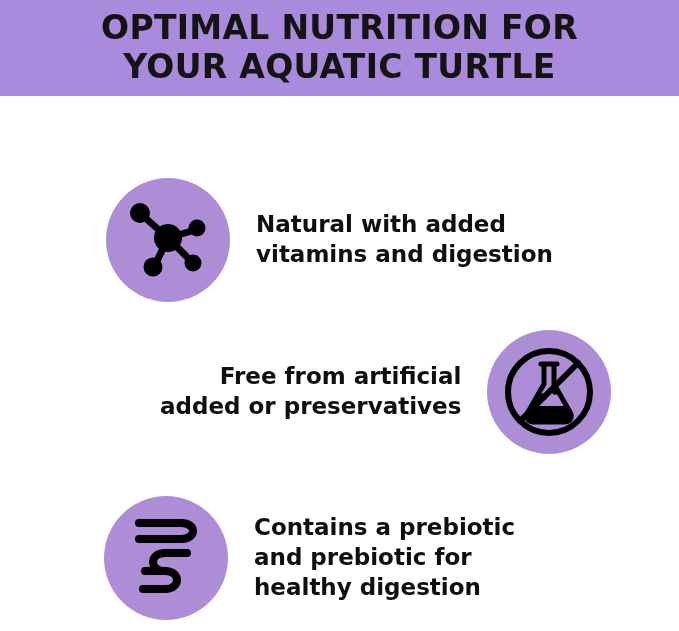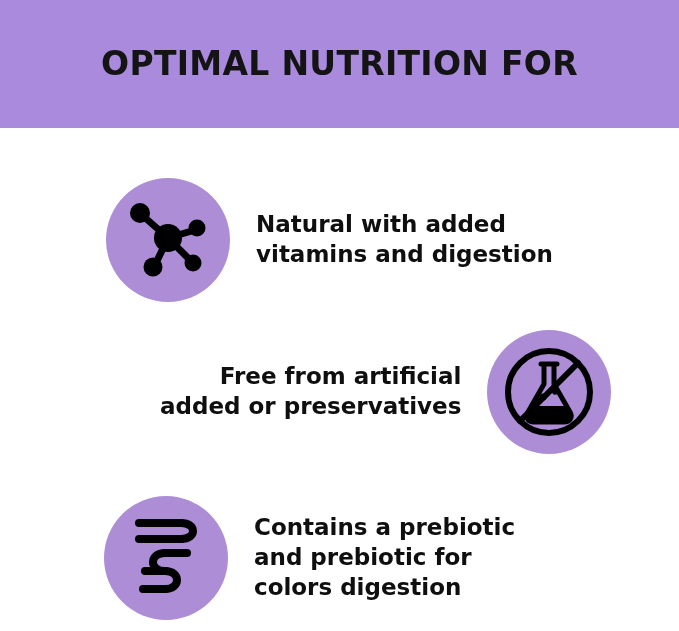--- a/index.html
+++ b/index.html
@@ -18,21 +18,21 @@
     width: 679px;
     height: 631px;
     background: #ffffff;
   }
   
   .banner {
     position: absolute;
     left: 0;
     top: 0;
     width: 679px;
-    height: 128px;
+    height: 96px;
     background: #a98add;
     display: flex;
     align-items: center;
     justify-content: center;
   }
   .banner-inner {
     width: 100%;
     text-align: center;
     padding: 0 24px;
     box-sizing: border-box;
@@ -110,20 +110,21 @@
 </style>
 </head>
 <body>
 
 <div class="page">
 
   <div class="banner">
     <div class="banner-inner">
       <h1 class="banner-title">
         <span class="line">OPTIMAL NUTRITION FOR</span>
+        <span class="line">YOUR AQUATIC TURTLE</span>
       </h1>
     </div>
   </div>
 
   <div class="features">
 
     <div class="feature left-icon" id="feature-0">
       <div class="icon-circle">
         <span>
           <svg width="86" height="86" viewBox="0 0 86 86" aria-hidden="true">
@@ -182,18 +183,18 @@
               <line x1="40" y1="38" x2="62" y2="38"></line>
               <line x1="40" y1="56" x2="20" y2="56"></line>
               <line x1="40" y1="74" x2="18" y2="74"></line>
             </g>
           </svg>
         </span>
       </div>
       <div class="feature-text">
         <span class="line">Contains a prebiotic</span>
         <span class="line">and prebiotic for</span>
-        <span class="line">colors digestion</span>
+        <span class="line">healthy digestion</span>
       </div>
     </div>
 
   </div>
 </div>
 
 </body></html>

